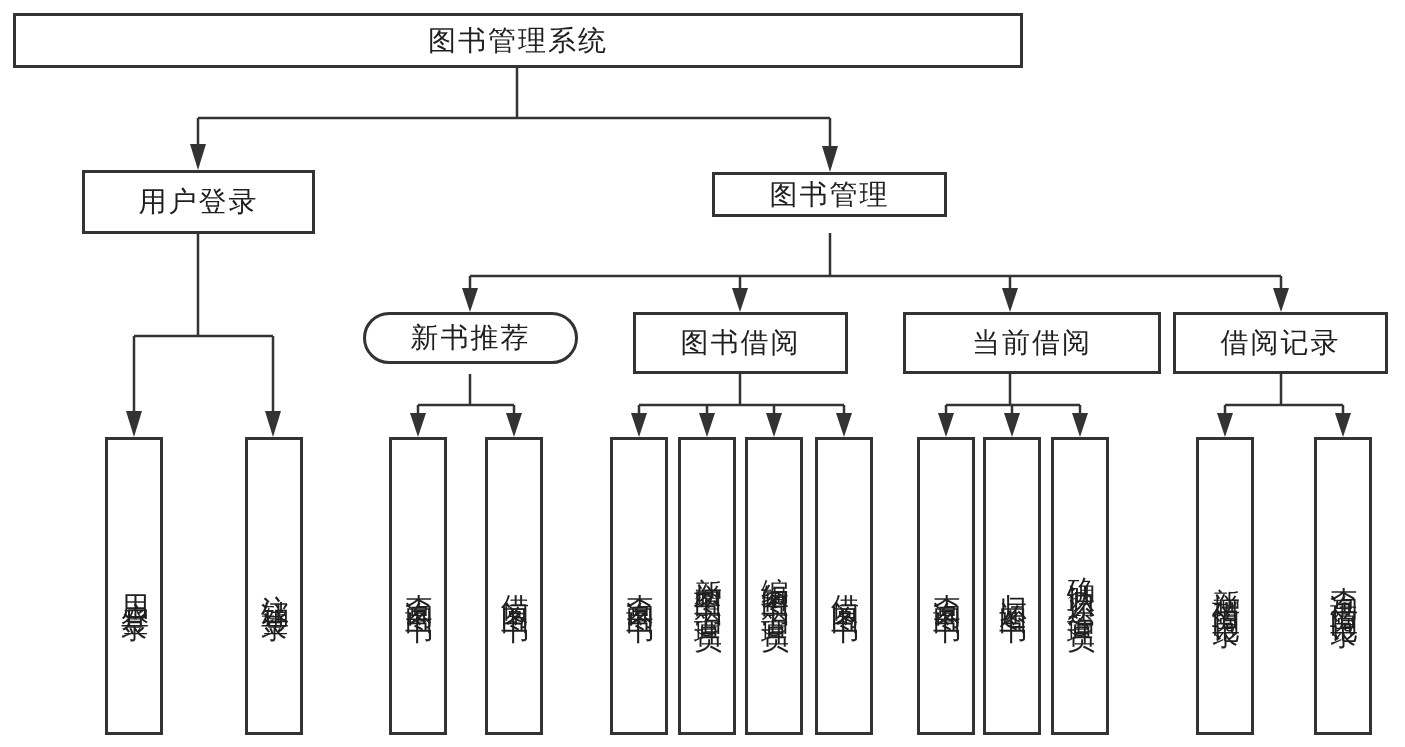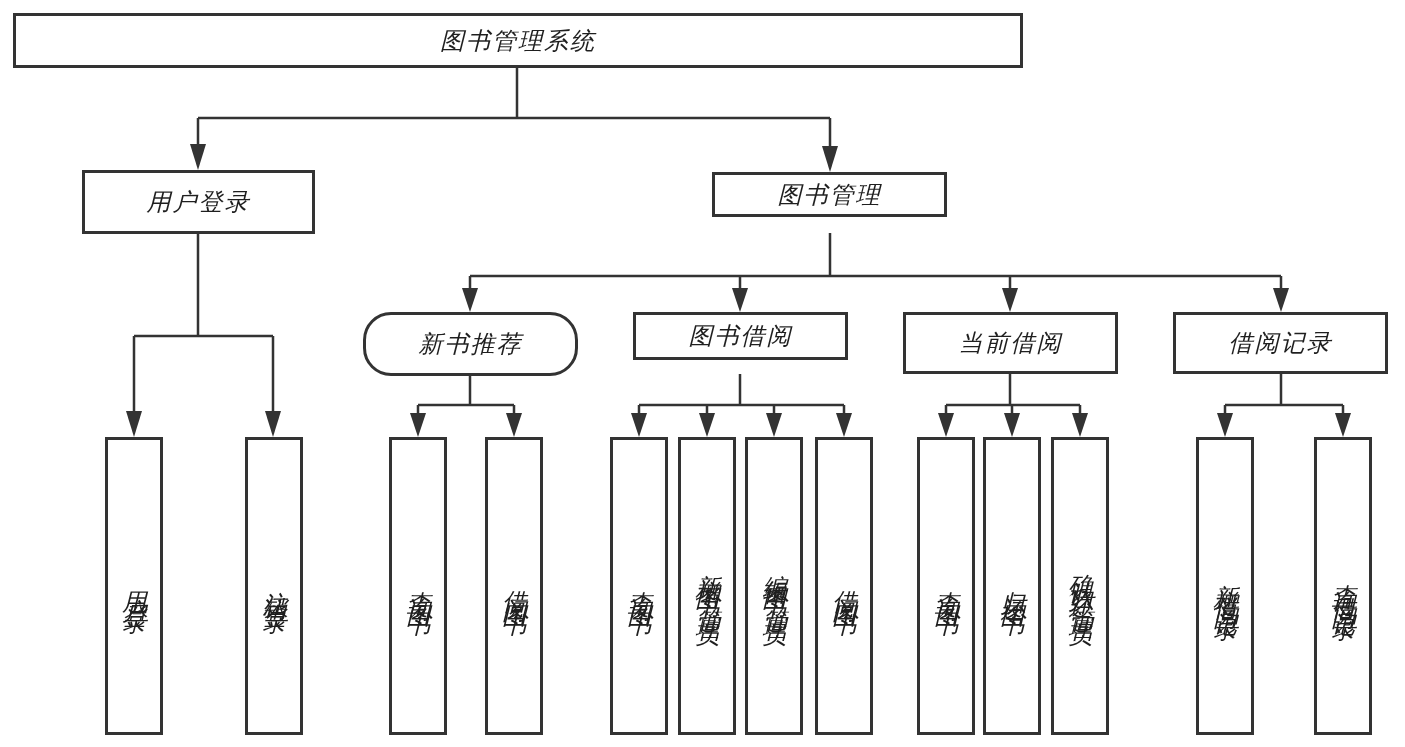--- a/index.html
+++ b/index.html
@@ -24,25 +24,24 @@
     height: 747px;
   }
   .node {
     position: absolute;
     box-sizing: border-box;
     border: 3px solid #333333;
     background: #ffffff;
     display: flex;
     align-items: center;
     justify-content: center;
-    font-size: 24px;
+    font-size: 28px;
     letter-spacing: 2px;
     color: #1f1f1f;
     white-space: nowrap;
-    font-style: italic;
   }
   .node.leaf {
     writing-mode: vertical-rl;
     text-orientation: mixed;
     letter-spacing: 7px;
     white-space: normal;
     line-height: 1.1;
     width: 58px;
     height: 298px;
     top: 437px;
@@ -95,23 +94,23 @@
       <polygon points="1217,413 1233,413 1225,437"></polygon>
       <polygon points="1335,413 1351,413 1343,437"></polygon>
     </g>
   </svg>
 
   <div class="node" style="left:13px; top:13px; width:1010px; height:55px;">图书管理系统</div>
 
   <div class="node" style="left:82px; top:170px; width:233px; height:64px;">用户登录</div>
   <div class="node" style="left:712px; top:172px; width:235px; height:45px;">图书管理</div>
 
-  <div class="node" style="left:363px; top:312px; width:215px; height:64px;border-radius:28px;">新书推荐</div>
-  <div class="node" style="left:633px; top:312px; width:215px; height:48px;">图书借阅</div>
-  <div class="node" style="left:903px; top:312px; width:215px; height:62px;">当前借阅</div>
+  <div class="node" style="left:363px; top:312px; width:215px; height:52px;border-radius:28px;">新书推荐</div>
+  <div class="node" style="left:633px; top:312px; width:215px; height:62px;">图书借阅</div>
+  <div class="node" style="left:903px; top:312px; width:258px; height:62px;">当前借阅</div>
   <div class="node" style="left:1173px; top:312px; width:215px; height:62px;">借阅记录</div>
 
   <div class="node leaf" style="left:105px;">用户登录</div>
   <div class="node leaf" style="left:245px;">注销登录</div>
 
   <div class="node leaf" style="left:389px;">查询图书</div>
   <div class="node leaf" style="left:485px;">借阅图书</div>
 
   <div class="node leaf" style="left:610px;">查询图书</div>
   <div class="node leaf" style="left:678px;">新增图书（管理员）</div>

